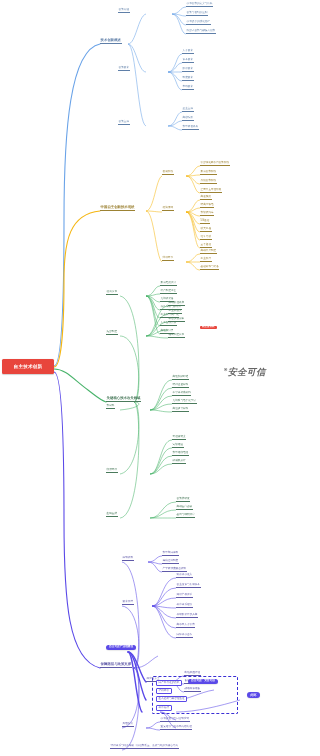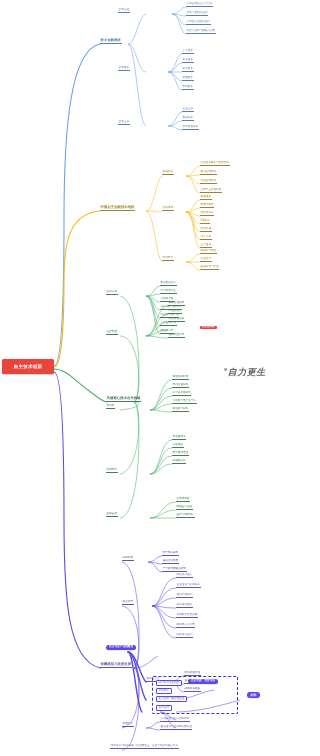--- a/index.html
+++ b/index.html
@@ -430,21 +430,21 @@
     <span class="txt u">创新药研发</span>
     </div>
   <div class="node c-green" style="left:176px;top:506px;">
     <span class="txt u">高端医疗器械</span>
     </div>
   <div class="node c-green" style="left:176px;top:514px;">
     <span class="txt u">基因与细胞治疗</span>
     </div>
 
   <div id="annot">
-    <small>※</small><span>自力更生</span>
+    <small>※</small><span>安全可信</span>
   </div>
 
   <div class="node main c-indigo" style="left:100px;top:663px;">
     <span class="txt u">保障路径与政策支撑</span>
   </div>
 
   <div class="node c-indigo" style="left:122px;top:557px;">
     <span class="txt u">体制机制</span>
     </div>
   <div class="node c-indigo" style="left:162px;top:552px;">

